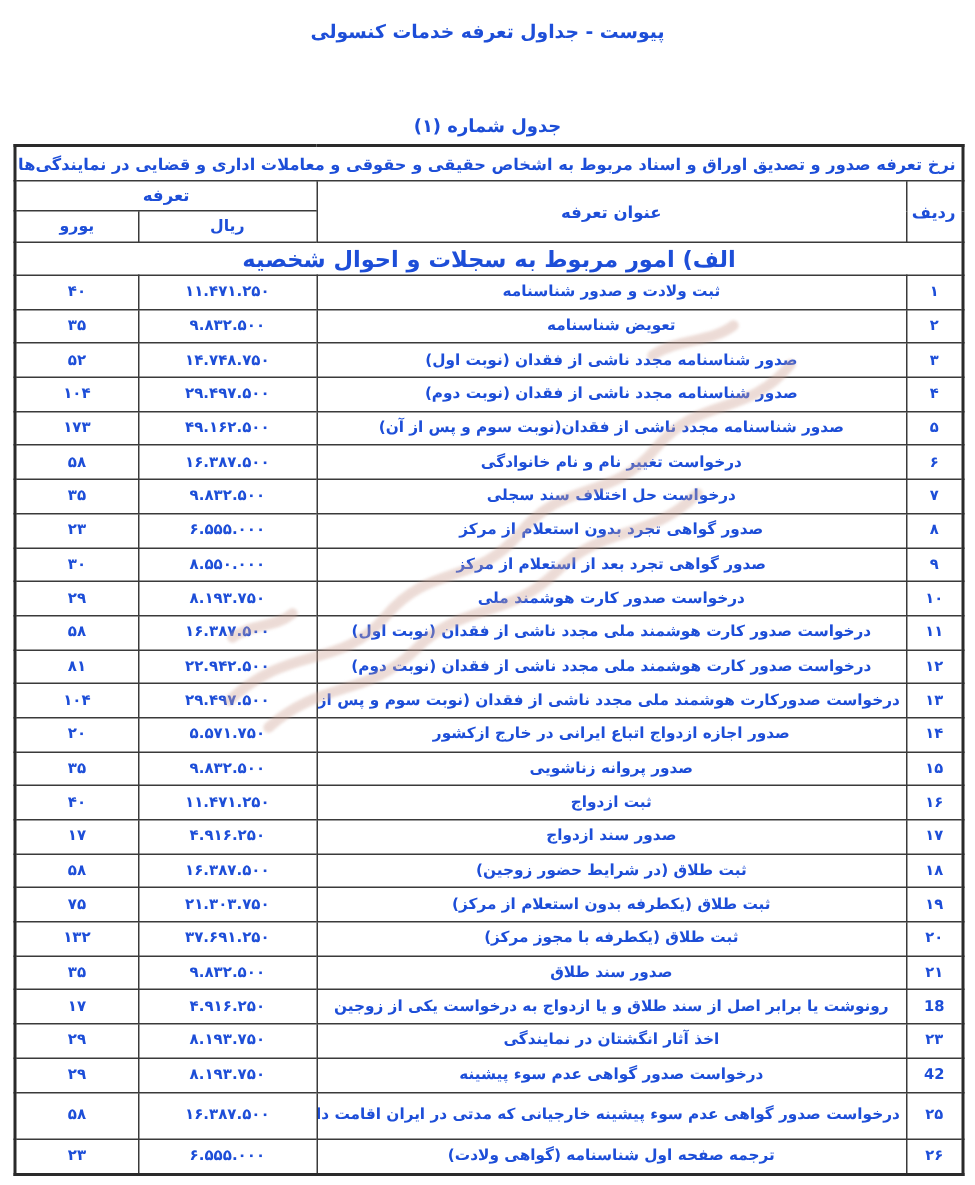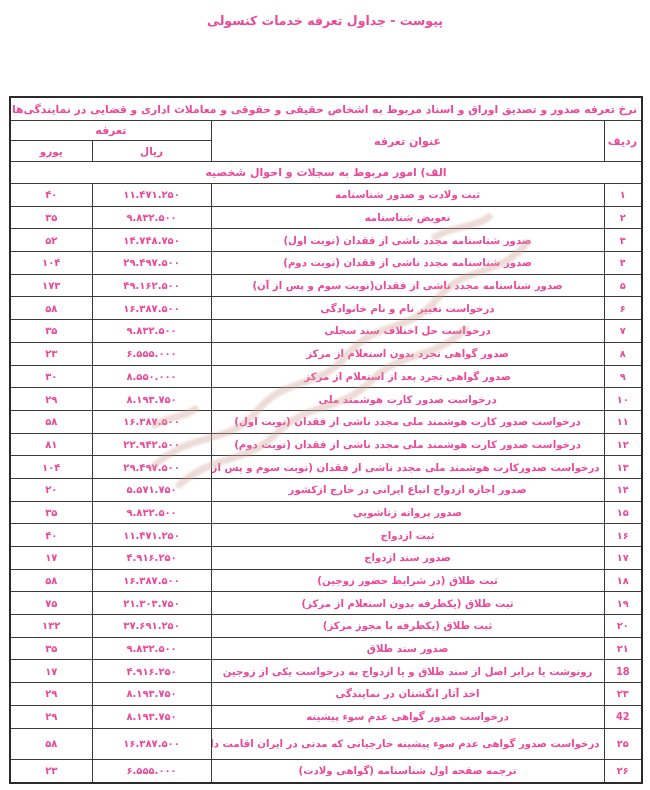--- a/index.html
+++ b/index.html
@@ -2,21 +2,21 @@
 <html lang="fa" dir="rtl"><head>
 <meta charset="utf-8">
 <style>
   html,body{margin:0;padding:0;background:#ffffff;}
   .page{
     position:relative;
     width:650px;height:790px;
     background:#ffffff;
     overflow:hidden;
     font-family:"DejaVu Sans",sans-serif;
-    color:#ec4899;
+    color:#1d4ed8;
     direction:rtl;
   }
   .doc-title{
     position:absolute;top:13px;left:0;right:0;
     text-align:center;
     font-size:12.5px;font-weight:bold;
     letter-spacing:0;
   }
   .table-number{
     position:absolute;top:77px;left:0;right:0;
@@ -39,21 +39,21 @@
     overflow:hidden;
     white-space:nowrap;
   }
   table.tariff{border:2px solid #2a2a2a;padding-left:33px;}
   tr.t-title th{
     height:22px;font-size:10.8px;text-align:center;
     border-bottom:1px solid #3a3a3a;
   }
   tr.t-group th{height:19px;font-size:11px;text-align:center;}
   tr.t-curr th{height:20px;font-size:10.5px;text-align:center;}
-  tr.t-section th{height:21px;font-size:11px;text-align:center;}
+  tr.t-section th{height:21px;font-size:15px;text-align:center;}
   th.c-no{font-size:10.5px;}
   tbody tr{height:22.7px;}
   tbody tr:nth-child(25){height:31px;}
   tbody tr:nth-child(26){height:24px;}
   tbody td{font-size:10px;text-align:center;}
   tbody td.c-title{font-size:10.2px;}
   tbody td.c-rial, tbody td.c-euro{direction:ltr;font-size:10px;letter-spacing:.5px;}
   tbody td.c-no{font-size:9.8px;}
   
   .watermark{
@@ -64,20 +64,21 @@
     filter:blur(1px);
   }
 </style>
 </head>
 <body>
 
 <div class="page">
 
   <div class="doc-title">پیوست - جداول تعرفه خدمات کنسولی</div>
 
+  <div class="table-number">جدول شماره (۱)</div>
 
   <table class="tariff">
     <colgroup>
       <col style="width:38px">
       <col style="width:393px">
       <col style="width:119px">
       <col style="width:82px">
     </colgroup>
     <thead>
       <tr class="t-title">

